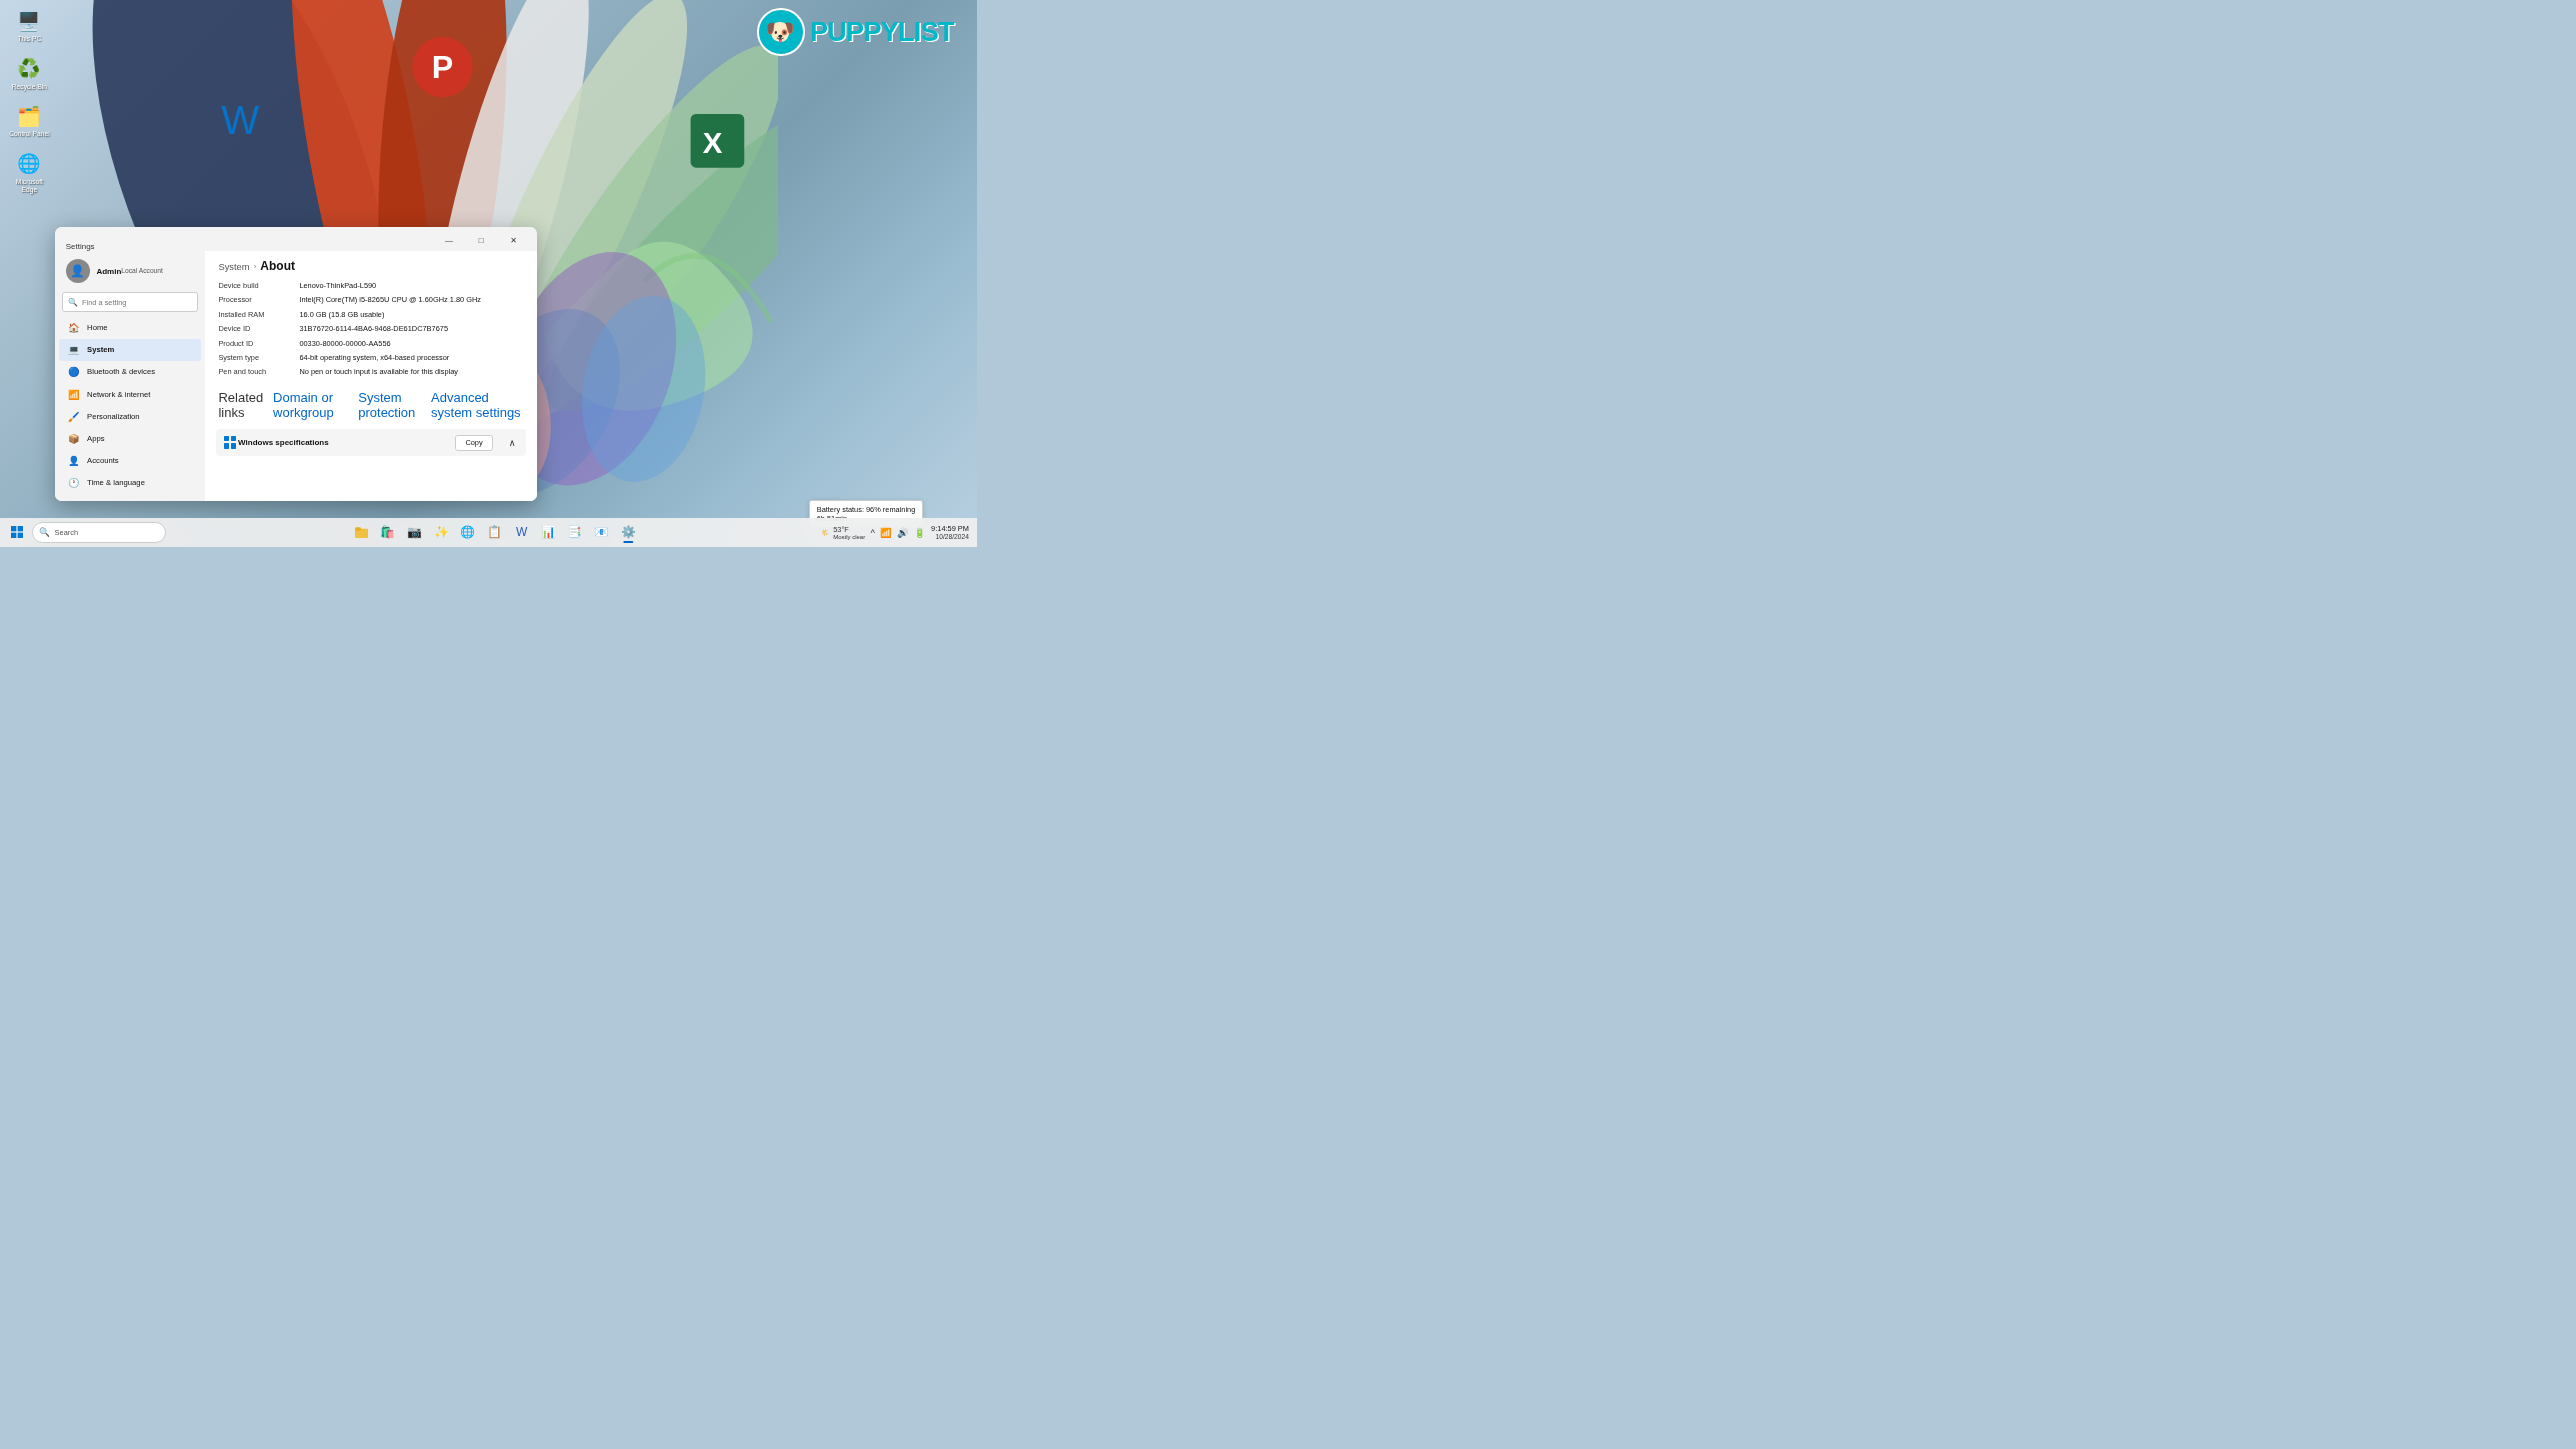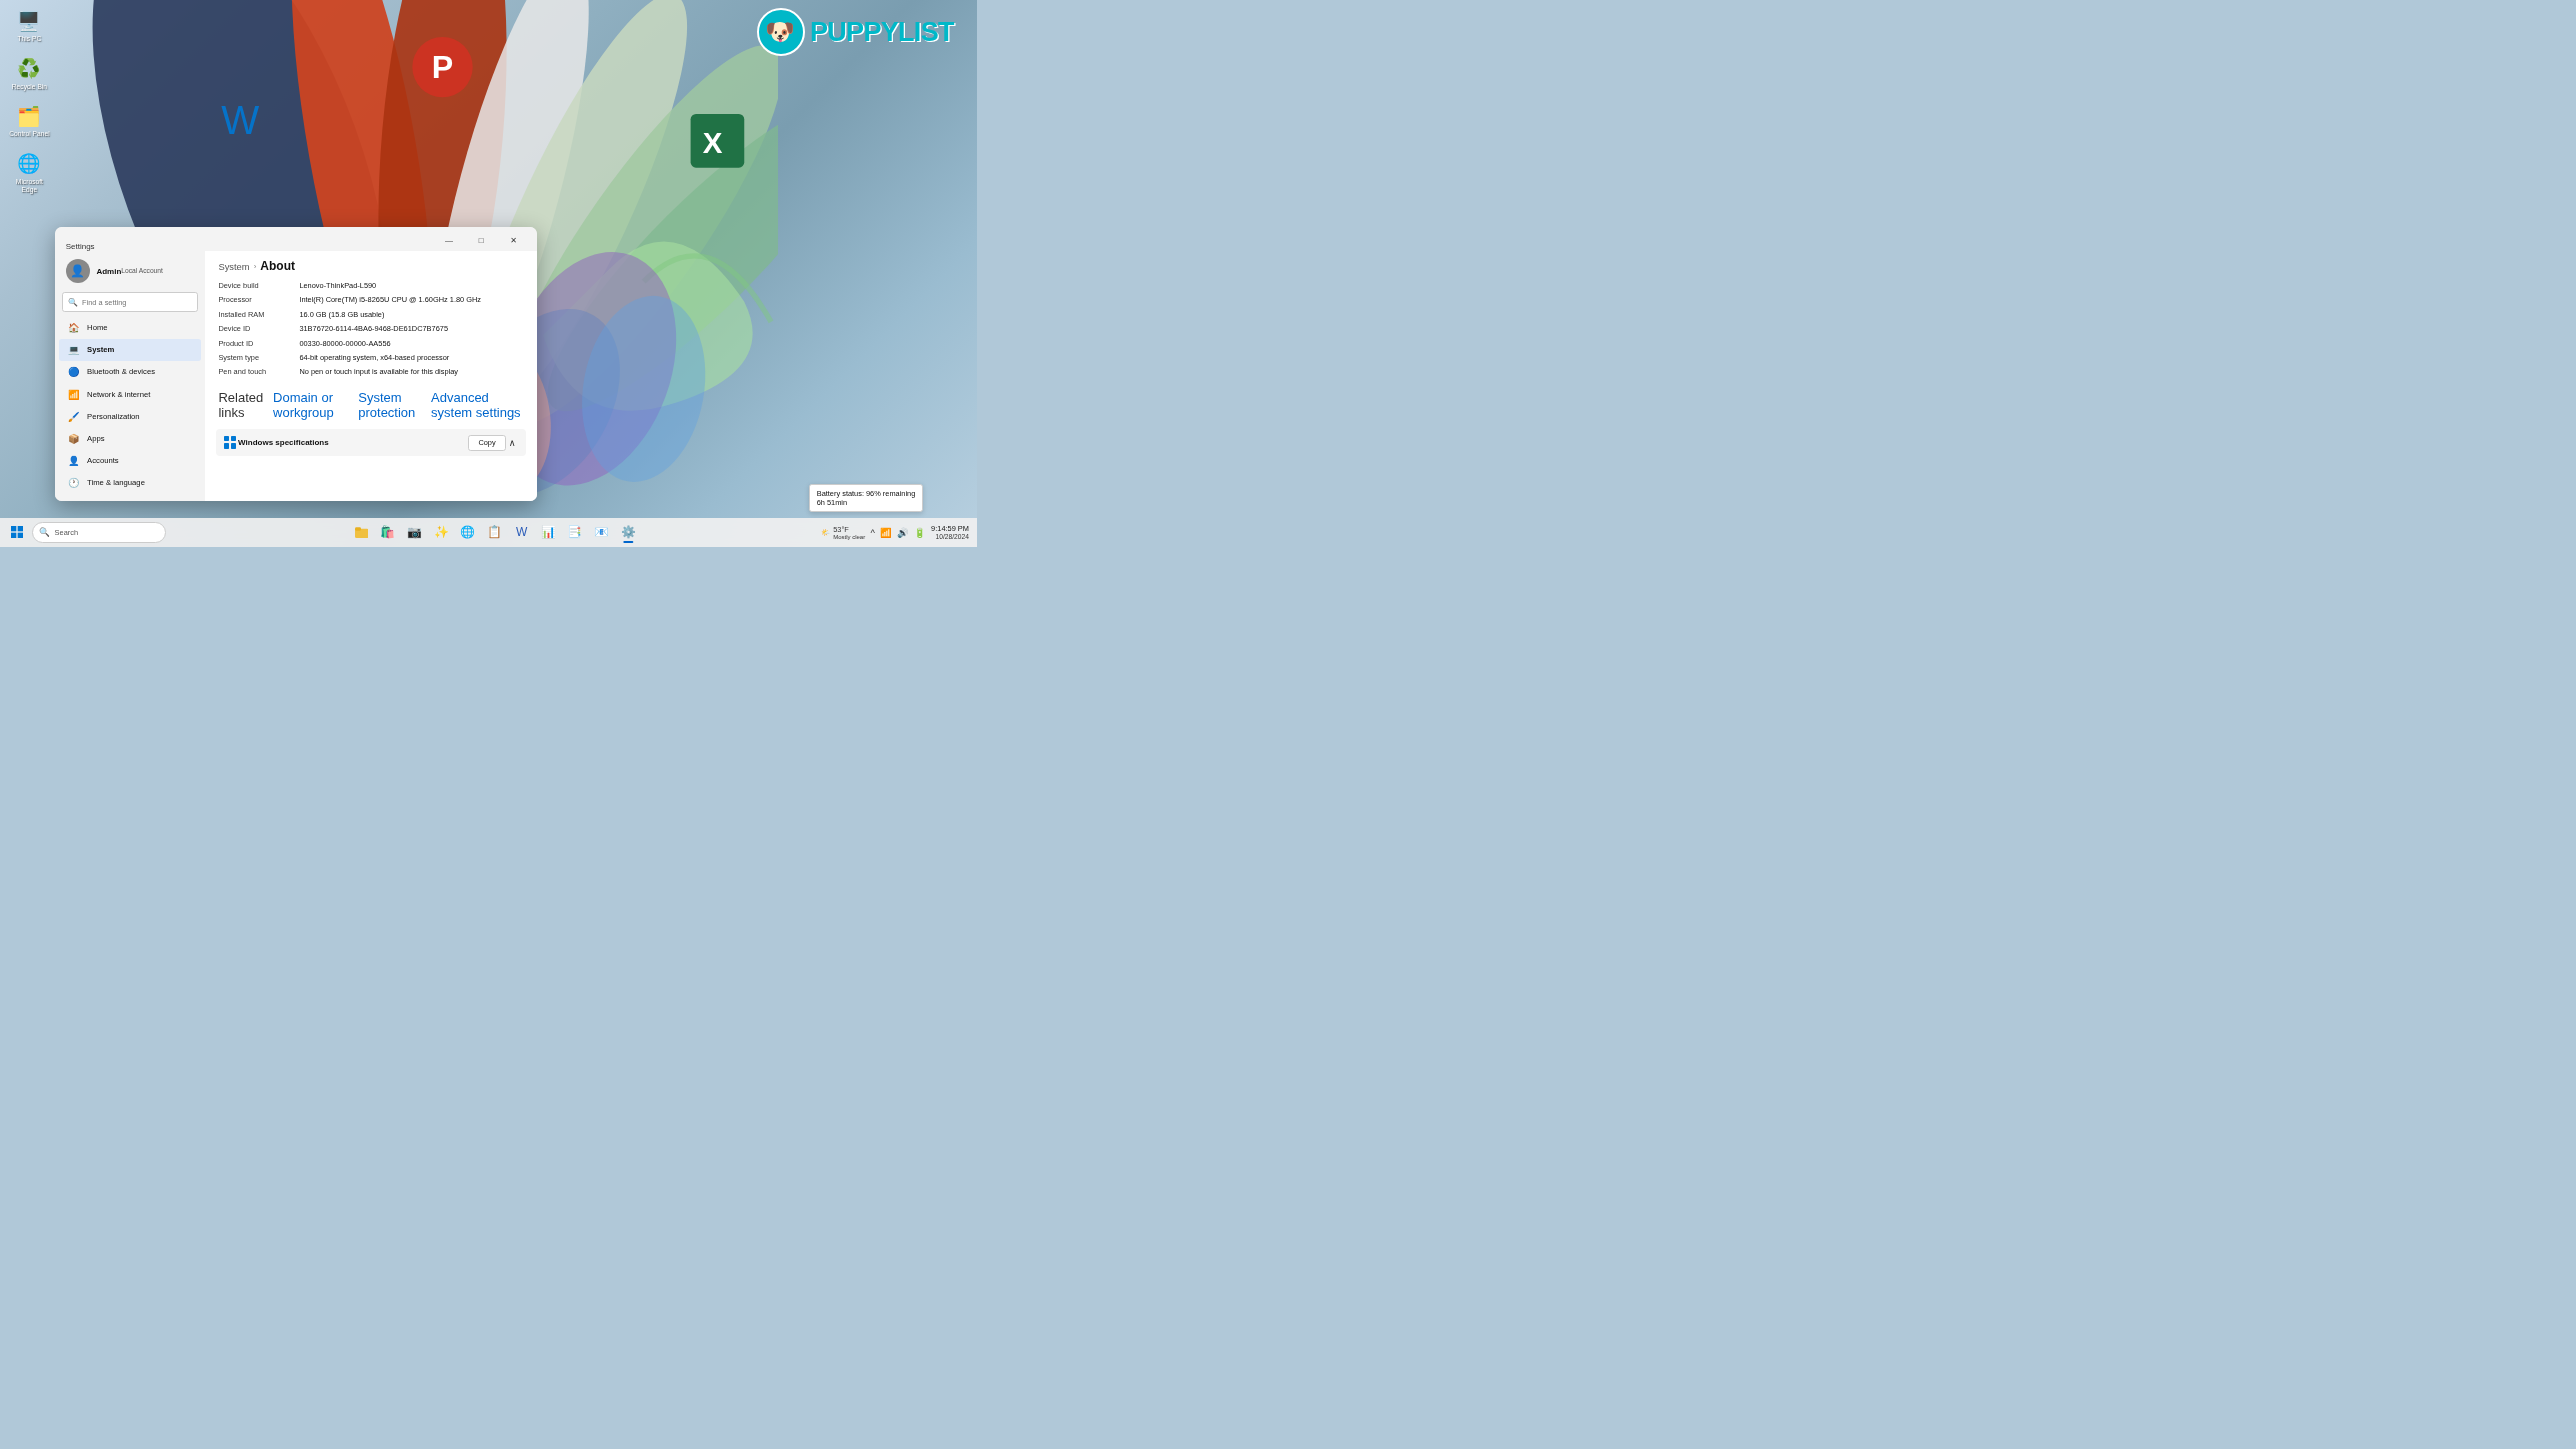--- a/index.html
+++ b/index.html
@@ -310,21 +310,21 @@
       display: grid;
       grid-template-columns: 1fr 1fr;
       gap: 1.3px;
     }
     .win-tile {
       border-radius: 0.7px;
     }
     .win-specs-actions {
       display: flex;
       align-items: center;
-      gap: 0;
+      gap: 13px;
     }
     .copy-btn {
       padding: 2.7px 9.4px;
       border: 0.7px solid #ccc;
       border-radius: 2.7px;
       background: white;
       font-size: 7.4px;
       cursor: pointer;
       color: #111;
     }
@@ -433,21 +433,21 @@
     .clock {
       text-align: right;
       cursor: pointer;
     }
     .clock-time { font-size: 7.4px; font-weight: 500; color: #111; text-align: center; }
     .clock-date { font-size: 6.7px; color: #333; }
 
     
     .battery-tooltip {
       position: absolute;
-      bottom: 35px;
+      bottom: 19px;
       right: 54px;
       background: white;
       border: 0.7px solid #ccc;
       border-radius: 2.7px;
       padding: 4px 6.7px;
       font-size: 7.4px;
       color: #111;
       white-space: nowrap;
       box-shadow: 0 1.3px 5.4px rgba(0,0,0,0.15);
     }

